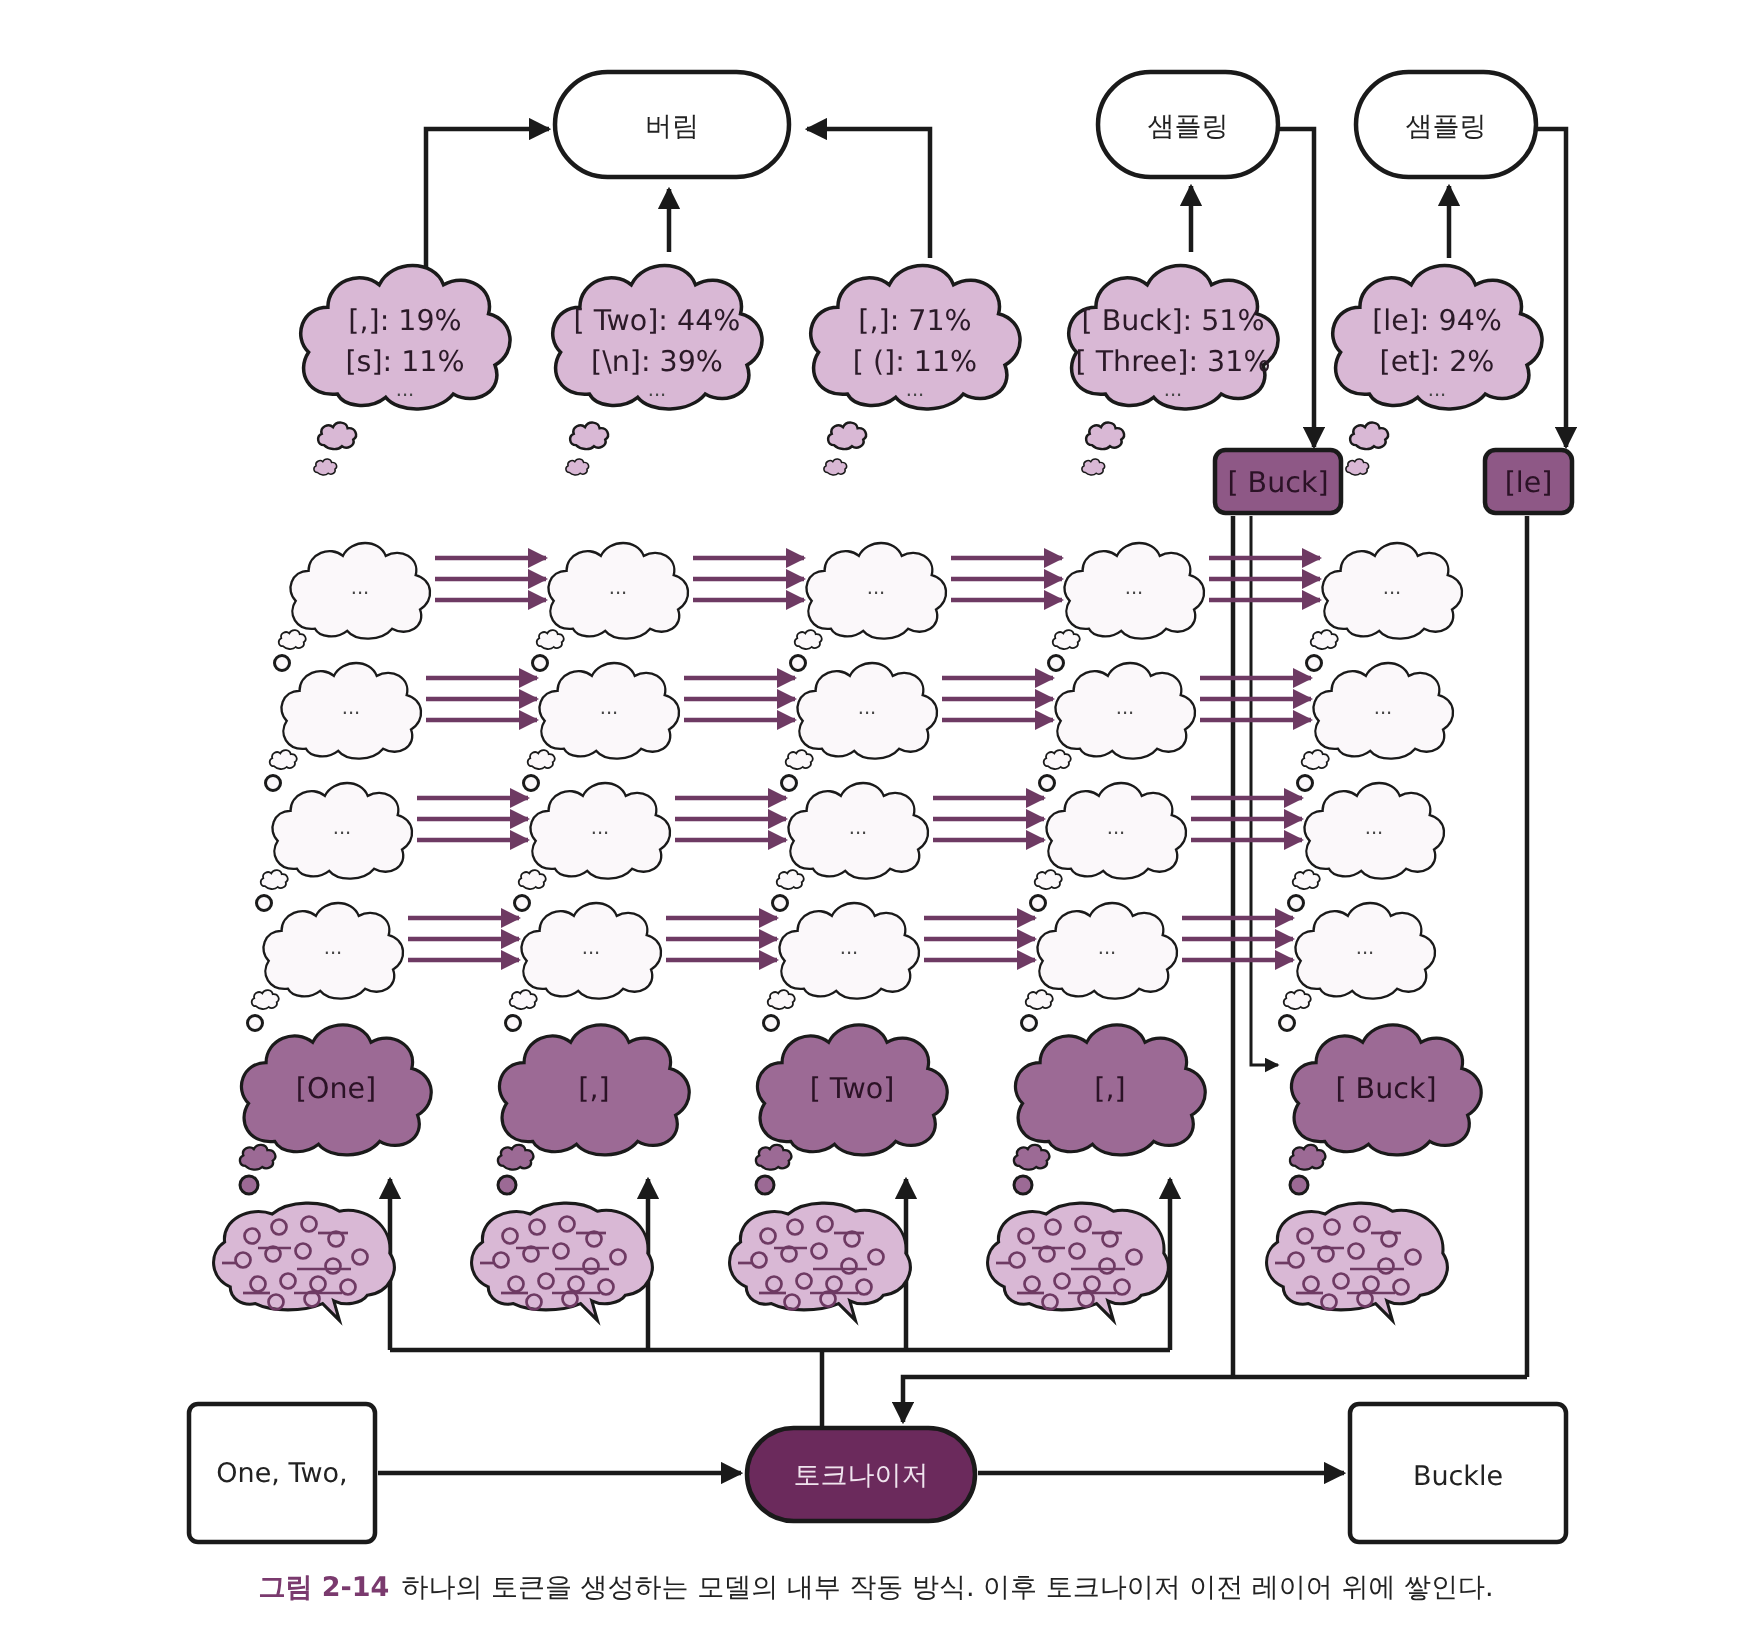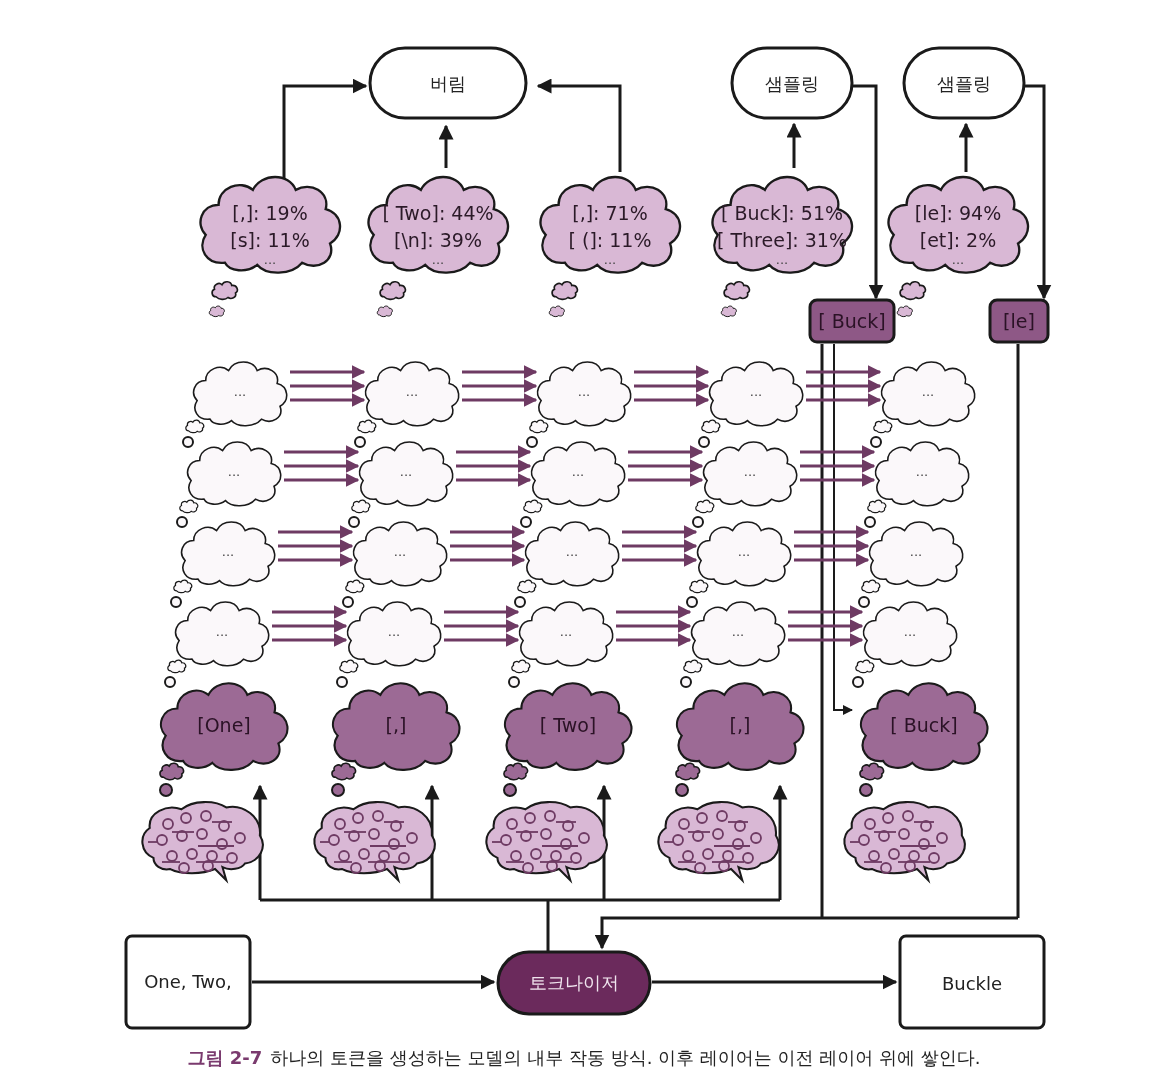--- a/index.html
+++ b/index.html
@@ -404,14 +404,14 @@
     <rect x="498" y="952" width="152" height="62" rx="31" fill="#6b2a5c" stroke="#1a1a1a" stroke-width="3"></rect>
     <text class="lbl box-text" x="574" y="989" text-anchor="middle" style="fill:#f0e4ee">토크나이저</text>
   </g>
   <g>
     <rect x="900" y="936" width="144" height="92" rx="6" fill="#fff" stroke="#1a1a1a" stroke-width="3"></rect>
     <text class="lbl box-text" x="972" y="990" text-anchor="middle">Buckle</text>
   </g>
 </svg>
 
 <div class="caption">
-  <span class="fig">그림 2-7</span><span>하나의 토큰을 생성하는 모델의 내부 작동 방식. 이후 레이어는 이전 레이어 위에 쌓인다.</span>
+  <span class="fig">그림 2-14</span><span>하나의 토큰을 생성하는 모델의 내부 작동 방식. 이후 토크나이저 이전 레이어 위에 쌓인다.</span>
 </div>
 
 </body></html>

